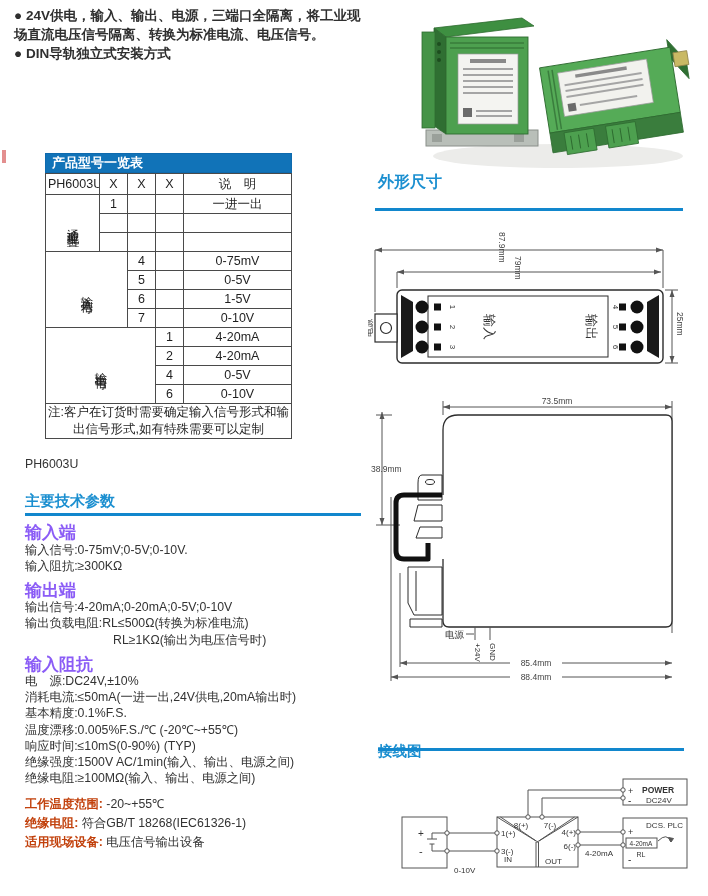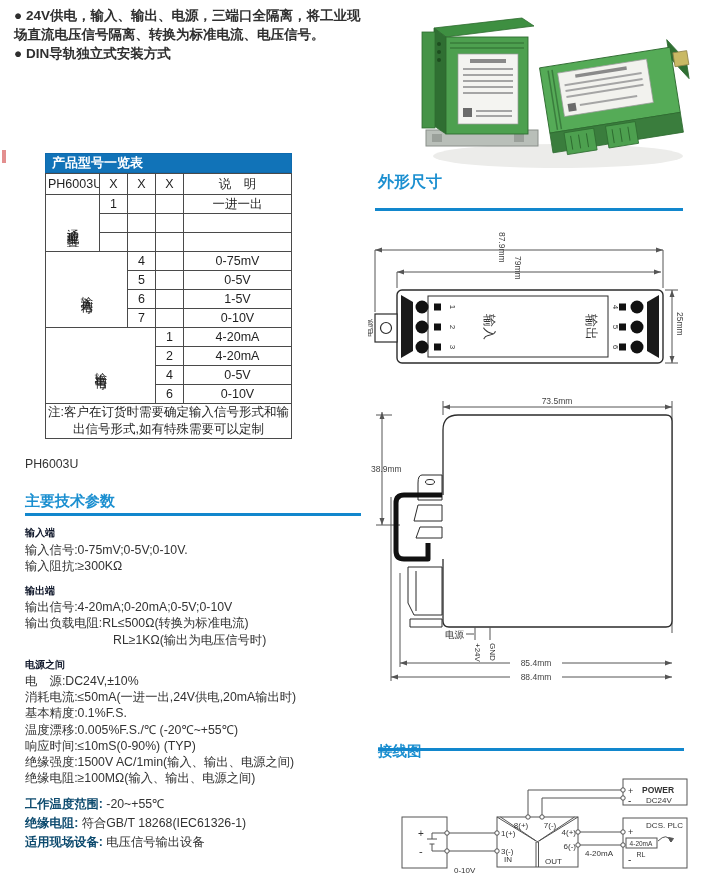--- a/index.html
+++ b/index.html
@@ -22,25 +22,25 @@
   td.desc{text-align:left;padding-left:9px;}
   td.vert{writing-mode:vertical-rl;text-orientation:upright;letter-spacing:2px;font-size:12px;color:#333;}
   td.note-cell{font-size:9px;text-align:left;padding:2px 1px;height:18px;color:#333;margin-top:38px;}
   
   .specs{position:absolute;left:25px;top:456px;width:346px;font-size:12.3px;line-height:16.2px;color:#333;}
   .sec-title{color:#1b8fd0;font-weight:bold;}
   .sel-title{font-size:13.5px;margin-bottom:5px;}
   .tech-title{font-size:15px;margin-top:21px;}
   .underline{height:3px;background:#1287cd;margin-top:4px;}
   .tech-underline{width:336px;}
-  .grp-title{color:#0f172a;font-weight:bold;font-size:10px;margin-top:9px;}
+  .grp-title{color:#8b5cf6;font-weight:bold;font-size:17px;margin-top:9px;}
   .spec-line{white-space:nowrap;}
   .indent2{padding-left:88px;}
   .extras{margin-top:9px;line-height:19px;}
-  .extra-label{color:#0c4a6e;font-weight:bold;}
+  .extra-label{color:#c2410c;font-weight:bold;}
   
   .photo{position:absolute;left:418px;top:10px;}
   .dim-title{position:absolute;left:378px;top:172px;font-size:16px;}
   .dim-underline{position:absolute;left:375px;top:204px;width:308px;}
   .wiring-title{position:absolute;left:378px;top:742px;font-size:14.5px;}
   .wiring-underline{position:absolute;left:378px;top:744px;width:306px;}
   svg text{font-family:"Liberation Sans",sans-serif;fill:#333;}
   .dwg1{position:absolute;left:368px;top:228px;}
   .dwg2{position:absolute;left:370px;top:393px;}
   .wdg{position:absolute;left:390px;top:765px;}
@@ -205,21 +205,21 @@
 
     <div class="grp-title">输入端</div>
     <div class="spec-line">输入信号:0-75mV;0-5V;0-10V.</div>
     <div class="spec-line">输入阻抗:≥300KΩ</div>
 
     <div class="grp-title">输出端</div>
     <div class="spec-line">输出信号:4-20mA;0-20mA;0-5V;0-10V</div>
     <div class="spec-line">输出负载电阻:RL≤500Ω(转换为标准电流)</div>
     <div class="spec-line indent2">RL≥1KΩ(输出为电压信号时)</div>
 
-    <div class="grp-title">电源之间</div>
+    <div class="grp-title">输入阻抗</div>
     <div class="spec-line">电　源:DC24V,±10%</div>
     <div class="spec-line">消耗电流:≤50mA(一进一出,24V供电,20mA输出时)</div>
     <div class="spec-line">基本精度:0.1%F.S.</div>
     <div class="spec-line">温度漂移:0.005%F.S./℃ (-20℃~+55℃)</div>
     <div class="spec-line">响应时间:≤10mS(0-90%) (TYP)</div>
     <div class="spec-line">绝缘强度:1500V AC/1min(输入、输出、电源之间)</div>
     <div class="spec-line">绝缘电阻:≥100MΩ(输入、输出、电源之间)</div>
 
     <div class="extras">
       <div><span class="extra-label">工作温度范围:</span><span> -20~+55℃</span></div>

